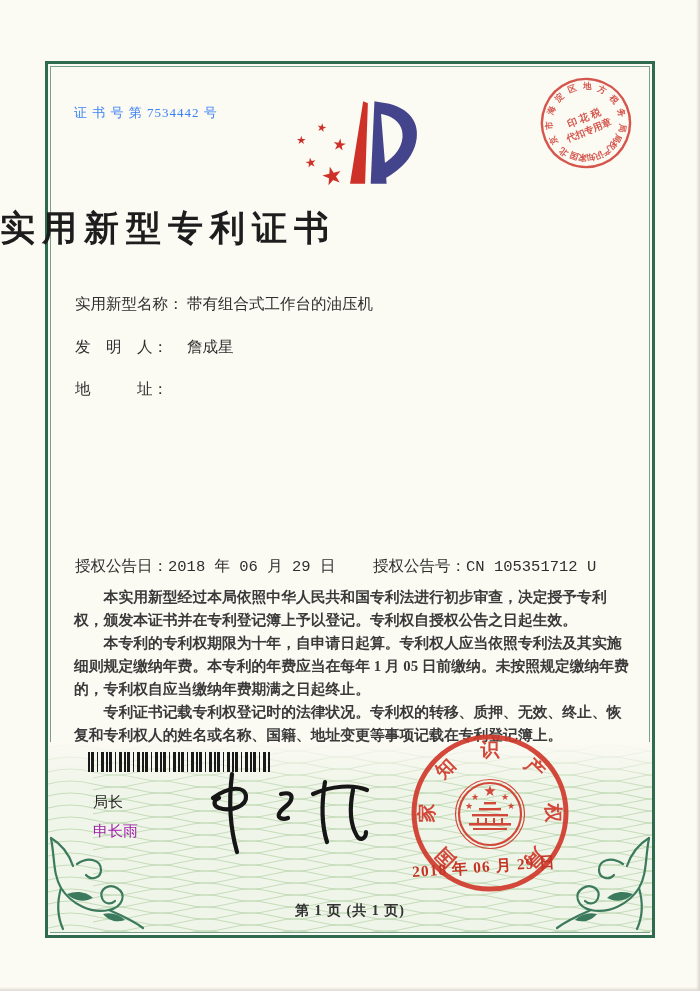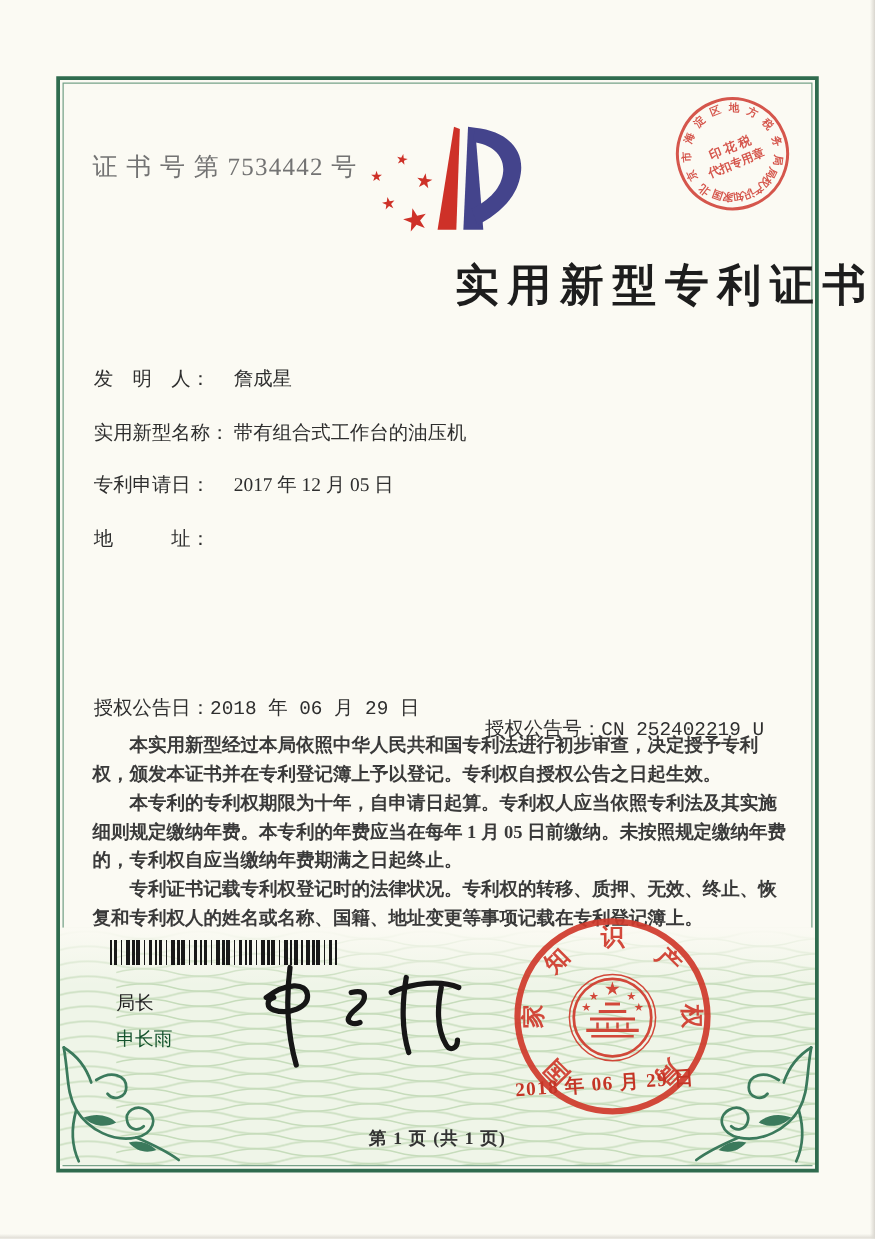--- a/index.html
+++ b/index.html
@@ -19,51 +19,51 @@
   .frame{position:absolute;left:45px;top:61px;right:45px;bottom:53px;
     border:3px solid #2f6b4e;z-index:1;}
   .frame-inner{position:absolute;inset:2px;border:1px solid #77a289;}
 
   
   .band{position:absolute;left:48px;top:742px;width:604px;height:190px;z-index:2;}
   .flourish{position:absolute;z-index:3;}
   .fl-left{left:47px;top:834px;}
   .fl-right{left:553px;top:834px;transform:scaleX(-1);}
 
-  .cert-no{position:absolute;left:74px;top:120px;font-size:20px;
-    letter-spacing:1px;color:#737373;z-index:4;}
+  .cert-no{position:absolute;left:74px;top:104px;font-size:13px;
+    letter-spacing:1px;color:#3b82f6;z-index:4;}
 
   .logo{position:absolute;left:276px;top:90px;z-index:4;}
 
-  .doc-title{position:absolute;left:0;right:0;top:205px;text-align:right;
+  .doc-title{position:absolute;left:0;right:0;top:205px;text-align:left;
     font-size:35px;font-weight:bold;letter-spacing:7px;color:#1d1d1d;z-index:4;}
 
   .fields{position:absolute;left:75px;top:293px;width:562px;
     font-size:15.5px;z-index:4;}
   .frow{display:flex;margin-bottom:20.5px;line-height:22px;}
   .fl-label{width:112px;flex-shrink:0;}
   .fv{white-space:pre-line;}
 
   .grant{position:absolute;left:75px;top:556px;width:562px;font-size:15.5px;
     line-height:22px;z-index:4;font-family:Liberation Mono, monospace;}
-  .grant-right{position:absolute;left:313px;top:0;display:flex;margin-top:17px;}
+  .grant-right{position:absolute;left:298px;top:0;display:flex;}
 
   .paras{position:absolute;left:74px;top:586px;width:556px;font-size:14.8px;
     line-height:23px;color:#3a3a3a;z-index:4;}
   .paras p{margin:0;text-indent:2em;font-weight:bold;}
 
   .barcode{position:absolute;left:88px;top:752px;width:182px;height:20px;z-index:4;
     background-image:repeating-linear-gradient(90deg,
       #191919 0 2px, transparent 2px 3px,
       #191919 3px 6px, transparent 6px 9px,
       #191919 9px 10px, transparent 10px 13px,
       #191919 13px 16px, transparent 16px 18px);}
 
   .sig-title{position:absolute;left:93px;top:793px;font-size:15px;color:#222;z-index:4;}
-  .sig-name{position:absolute;left:93px;top:822px;font-size:15px;color:#14532d;z-index:4;}
+  .sig-name{position:absolute;left:93px;top:822px;font-size:15px;color:#a21caf;z-index:4;}
   .sig-script{position:absolute;left:185px;top:768px;z-index:4;}
 
   .seal{position:absolute;left:405px;top:728px;z-index:5;opacity:.92;}
   .seal-ch{font-family:"Liberation Serif","DejaVu Serif",serif;font-weight:bold;
     font-size:19px;fill:#d03a2c;text-anchor:middle;}
   .seal-date{position:absolute;left:412px;top:856px;width:170px;z-index:6;
     font-size:15.5px;font-weight:bold;color:#c43526;letter-spacing:1px;
     transform:rotate(-4deg);}
 
   .tax-stamp{position:absolute;left:531px;top:68px;z-index:5;opacity:.85;}
@@ -165,41 +165,37 @@
         </g>
       <text class="stamp-mid" x="55" y="53" font-size="10">印 花 税</text>
       <text class="stamp-mid" x="55" y="66" font-size="9.5">代扣专用章</text>
     </g>
   </svg>
 
   <div class="doc-title">实用新型专利证书</div>
 
   <div class="fields">
     <div class="frow">
+      <span class="fl-label">实用新型名称：</span>
+      <span class="fv">带有组合式工作台的油压机</span>
+    </div>
+    <div class="frow">
       <span class="fl-label">发　明　人：</span>
       <span class="fv">詹成星</span>
     </div>
     <div class="frow">
-      <span class="fl-label">实用新型名称：</span>
-      <span class="fv">带有组合式工作台的油压机</span>
-    </div>
-    <div class="frow">
-      <span class="fl-label">专利申请日：</span>
-      <span class="fv">2017 年 12 月 05 日</span>
-    </div>
-    <div class="frow">
       <span class="fl-label">地　　　址：</span>
     </div>
   </div>
 
   <div class="grant">
     <span>授权公告日：</span><span>2018 年 06 月 29 日</span>
     <span class="grant-right">
       <span>授权公告号：</span>
-        <span>CN 252402219 U</span>
+        <span>CN 105351712 U</span>
     </span>
   </div>
 
   <div class="paras">
     <p>本实用新型经过本局依照中华人民共和国专利法进行初步审查，决定授予专利权，颁发本证书并在专利登记簿上予以登记。专利权自授权公告之日起生效。</p>
     <p>本专利的专利权期限为十年，自申请日起算。专利权人应当依照专利法及其实施细则规定缴纳年费。本专利的年费应当在每年 1 月 05 日前缴纳。未按照规定缴纳年费的，专利权自应当缴纳年费期满之日起终止。</p>
     <p>专利证书记载专利权登记时的法律状况。专利权的转移、质押、无效、终止、恢复和专利权人的姓名或名称、国籍、地址变更等事项记载在专利登记簿上。</p>
   </div>
 
   <div class="barcode"></div>

